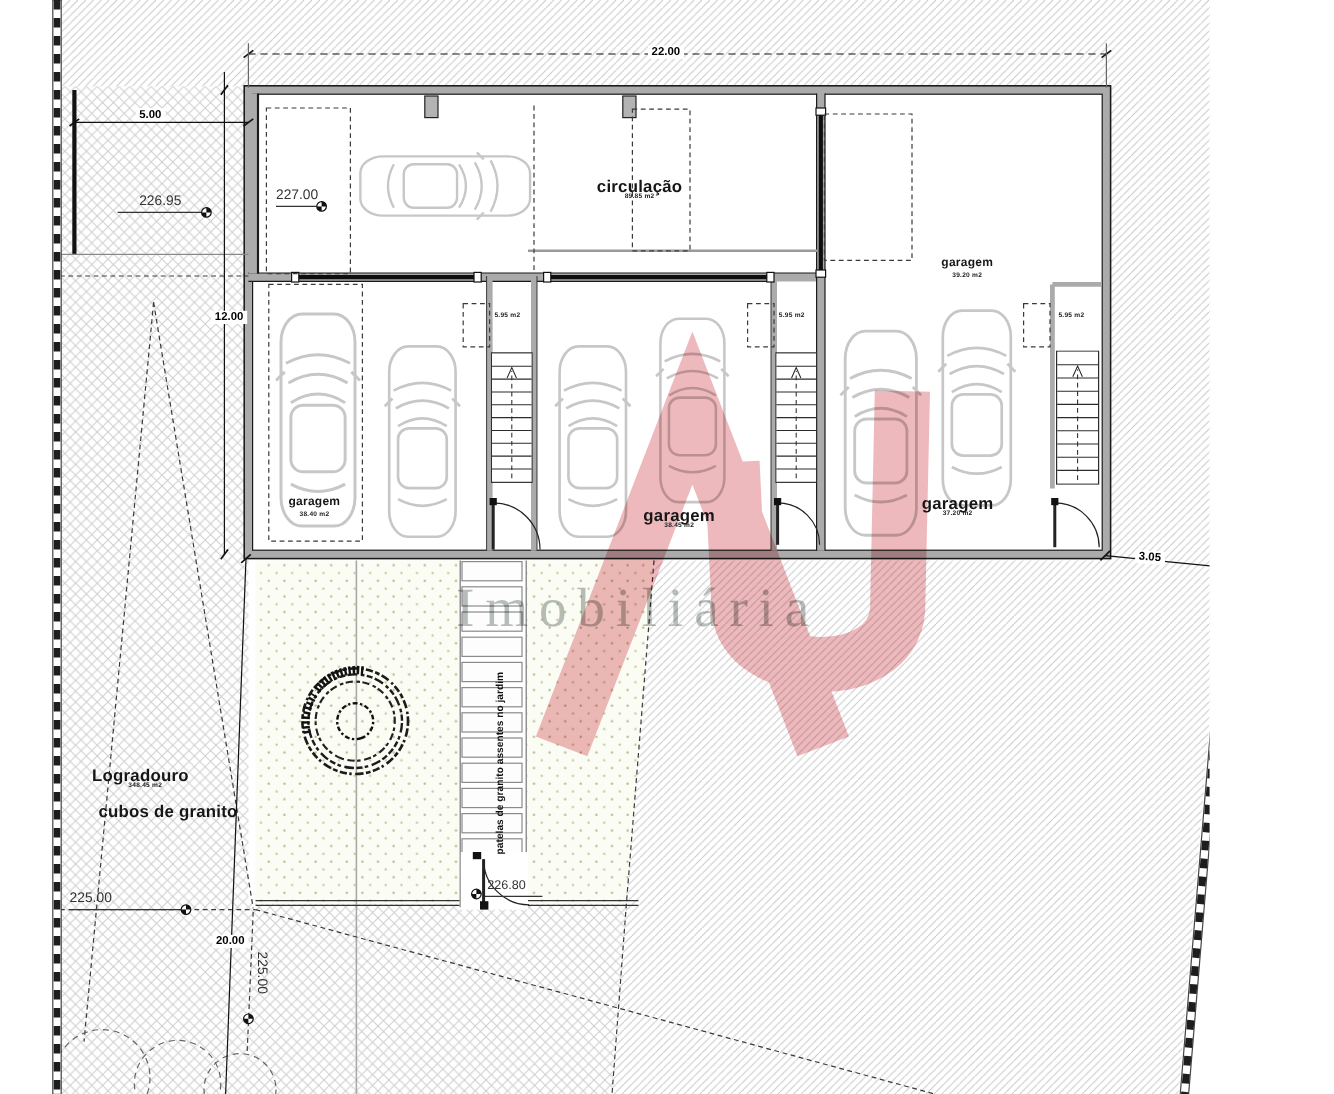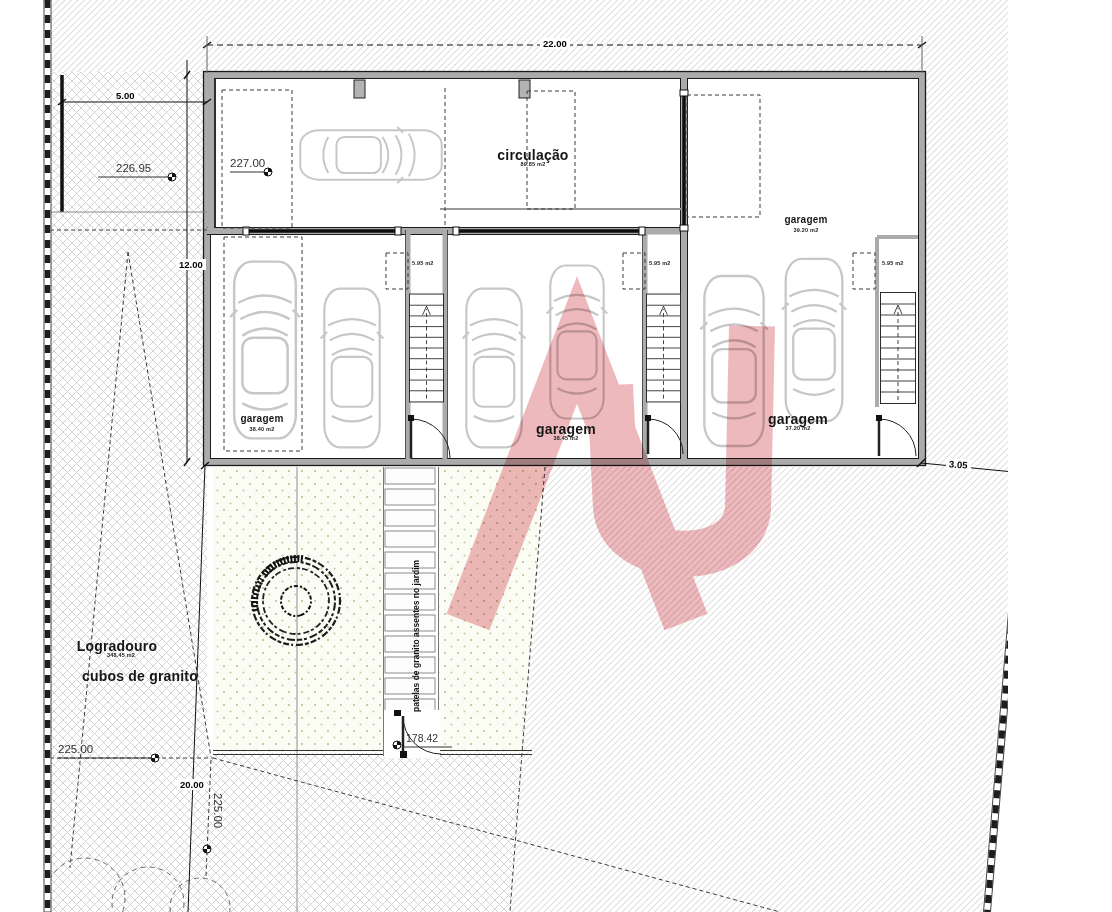--- a/index.html
+++ b/index.html
@@ -290,21 +290,21 @@
 
   <div class="dim" style="left:540px;top:38px;">22.00</div>
   <div class="dim" style="left:113px;top:90px;">5.00</div>
   <div class="dim" style="left:176px;top:259px;">12.00</div>
   <div class="dim" style="left:177px;top:779px;">20.00</div>
   <div class="dim" style="left:946px;top:459px;transform:rotate(4deg);">3.05</div>
 
   <div class="elev" style="left:116px;top:162px;">226.95</div>
   <div class="elev" style="left:230px;top:157px;">227.00</div>
   <div class="elev" style="left:58px;top:743px;">225.00</div>
-  <div class="elev" style="left:406px;top:732px;font-size:10.5px;">178.42</div>
+  <div class="elev" style="left:406px;top:732px;font-size:10.5px;">226.80</div>
   <div class="elev rot90cw" style="left:224px;top:793px;">225.00</div>
 
   <div class="lbl center" style="left:478px;top:147px;width:110px;">circulação</div>
   <div class="area" style="left:478px;top:161px;width:110px;">89.85 m2</div>
 
   <div class="lbl center" style="left:766px;top:214px;width:80px;font-size:10px;">garagem</div>
   <div class="area" style="left:766px;top:227px;width:80px;">39.20 m2</div>
 
   <div class="lbl center" style="left:222px;top:413px;width:80px;font-size:10px;">garagem</div>
   <div class="area" style="left:222px;top:426px;width:80px;">38.40 m2</div>
@@ -318,17 +318,18 @@
   <div class="area" style="left:412px;top:260px;">5.95 m2</div>
   <div class="area" style="left:649px;top:260px;">5.95 m2</div>
   <div class="area" style="left:882px;top:260px;">5.95 m2</div>
 
   <div class="lbl center" style="left:62px;top:638px;width:110px;">Logradouro</div>
   <div class="area" style="left:66px;top:652px;width:110px;">348.45 m2</div>
   <div class="lbl center" style="left:48px;top:668px;width:150px;text-align:right;">cubos de granito</div>
 
   <div class="walkway-note" style="left:411px;top:712px;">patelas de granito assentes no jardim</div>
 
+  <div class="watermark-text" style="left:380px;top:480px;">Imobiliária</div>
 
   <div class="marker-letter" style="left:1073px;top:181px;">C</div>
   <div class="marker-num" style="left:1073px;top:193px;">01</div>
 
 </div>
 
 </body></html>

